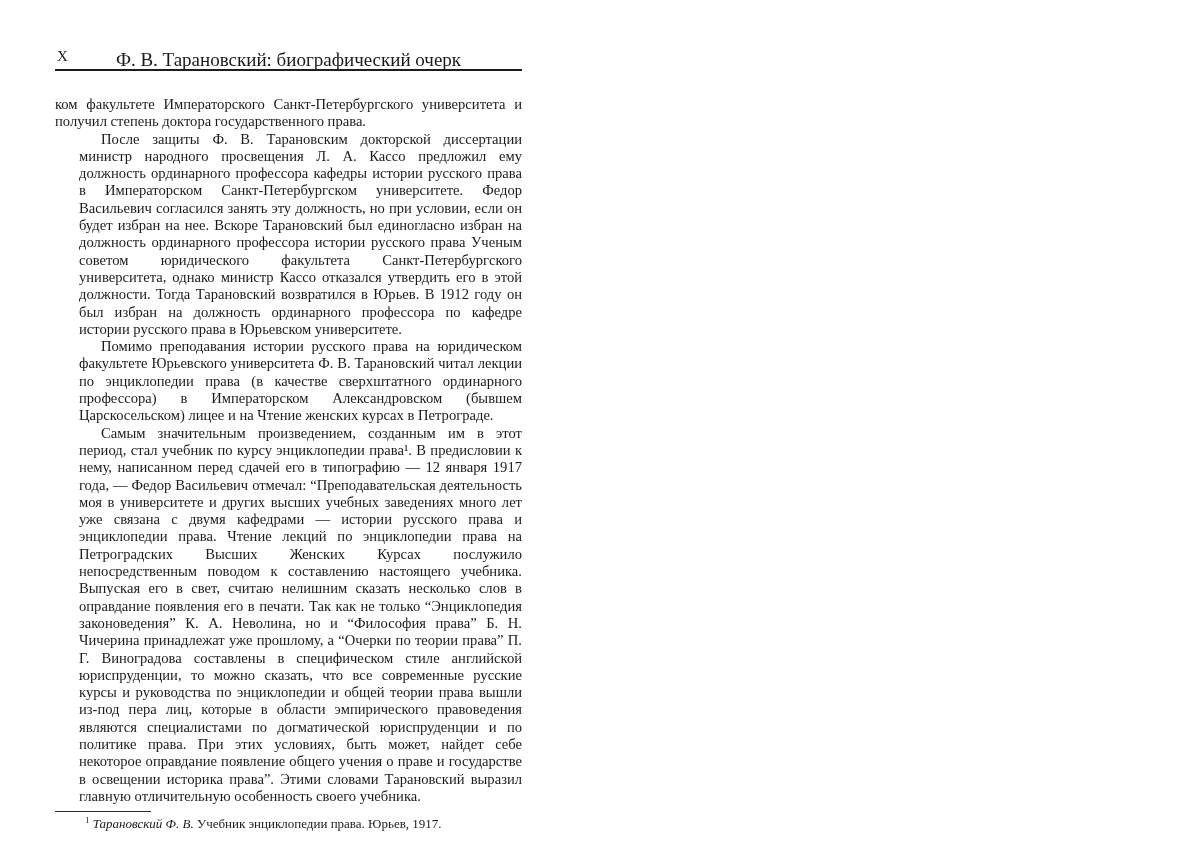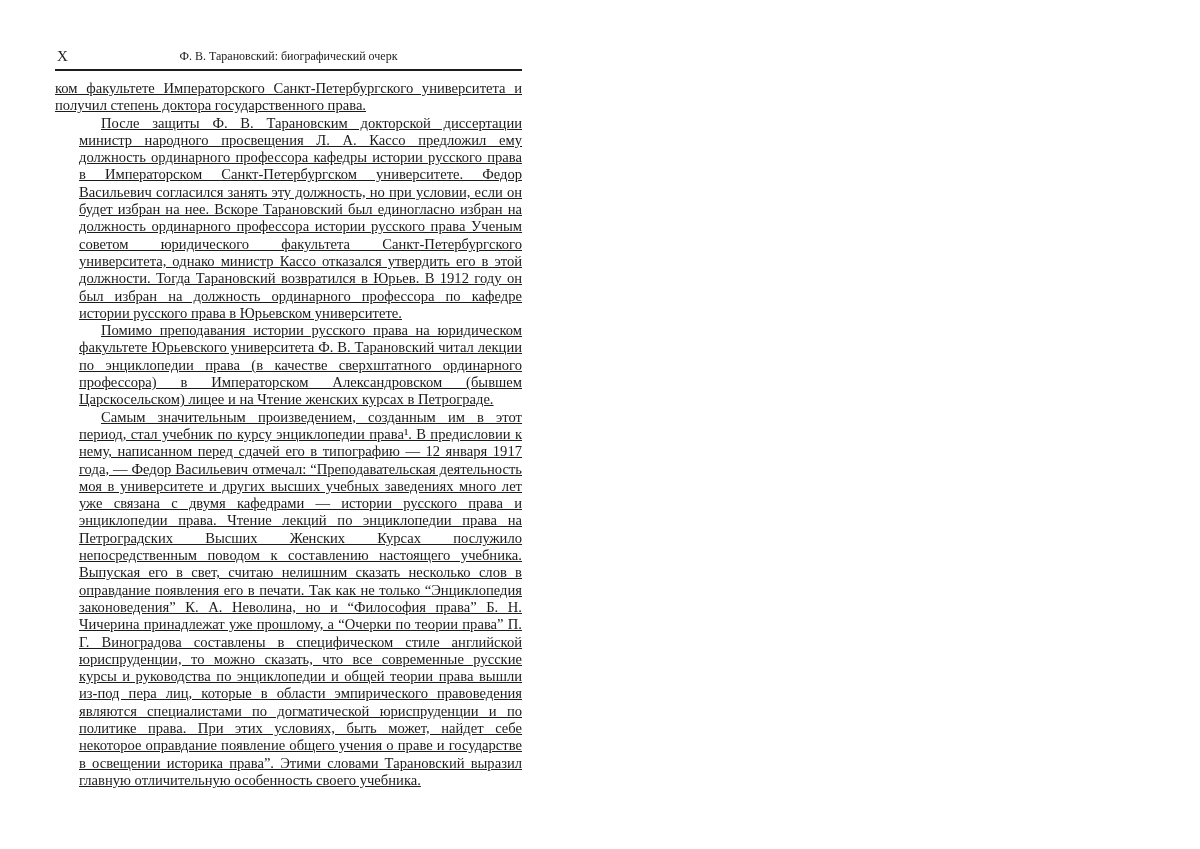--- a/index.html
+++ b/index.html
@@ -25,40 +25,39 @@
   }
   .page-num {
     position: absolute;
     left: 2px;
     top: 1px;
     font-size: 15px;
     letter-spacing: 0.5px;
   }
   .running-title {
     text-align: center;
-    font-size: 12px;
+    font-size: 19px;
     padding-top: 2px;
   }
   .header-rule {
     position: absolute;
     left: 55px;
     top: 69px;
     width: 467px;
     height: 1.5px;
     background: #1d1d1d;
   }
   .content {
     position: absolute;
     left: 55px;
-    top: 80px;
+    top: 96px;
     width: 467px;
     font-size: 14.6px;
     line-height: 17.3px;
     text-align: justify;
-    text-decoration: underline;
   }
   .content p {
     margin: 0;
     padding: 0;
   }
   .content p.indent {
     text-indent: 22px;
     margin-left: 24px;
   }
   .footnote {
@@ -92,15 +91,19 @@
   </div>
 
   <div class="header-rule"></div>
 
   <div class="content">
     <p>ком факультете Императорского Санкт-Петербургского университета и получил степень доктора государственного права.</p>
     <p class="indent">После защиты Ф. В. Тарановским докторской диссертации министр народного просвещения Л. А. Кассо предложил ему должность ординарного профессора кафедры истории русского права в Императорском Санкт-Петербургском университете. Федор Васильевич согласился занять эту должность, но при условии, если он будет избран на нее. Вскоре Тарановский был единогласно избран на должность ординарного профессора истории русского права Ученым советом юридического факультета Санкт-Петербургского университета, однако министр Кассо отказался утвердить его в этой должности. Тогда Тарановский возвратился в Юрьев. В 1912 году он был избран на должность ординарного профессора по кафедре истории русского права в Юрьевском университете.</p>
     <p class="indent">Помимо преподавания истории русского права на юридическом факультете Юрьевского университета Ф. В. Тарановский читал лекции по энциклопедии права (в качестве сверхштатного ординарного профессора) в Императорском Александровском (бывшем Царскосельском) лицее и на Чтение женских курсах в Петрограде.</p>
     <p class="indent">Самым значительным произведением, созданным им в этот период, стал учебник по курсу энциклопедии права¹. В предисловии к нему, написанном перед сдачей его в типографию — 12 января 1917 года, — Федор Васильевич отмечал: “Преподавательская деятельность моя в университете и других высших учебных заведениях много лет уже связана с двумя кафедрами — истории русского права и энциклопедии права. Чтение лекций по энциклопедии права на Петроградских Высших Женских Курсах послужило непосредственным поводом к составлению настоящего учебника. Выпуская его в свет, считаю нелишним сказать несколько слов в оправдание появления его в печати. Так как не только “Энциклопедия законоведения” К. А. Неволина, но и “Философия права” Б. Н. Чичерина принадлежат уже прошлому, а “Очерки по теории права” П. Г. Виноградова составлены в специфическом стиле английской юриспруденции, то можно сказать, что все современные русские курсы и руководства по энциклопедии и общей теории права вышли из-под пера лиц, которые в области эмпирического правоведения являются специалистами по догматической юриспруденции и по политике права. При этих условиях, быть может, найдет себе некоторое оправдание появление общего учения о праве и государстве в освещении историка права”. Этими словами Тарановский выразил главную отличительную особенность своего учебника.</p>
 
+    <div class="footnote">
+      <div class="footnote-rule"></div>
+      <p class="footnote-text"><sup class="fn-marker">1</sup> <i>Тарановский Ф. В.</i> <span>Учебник энциклопедии права. Юрьев, 1917.</span></p>
+    </div>
   </div>
 
 </div>
 
 </body></html>

